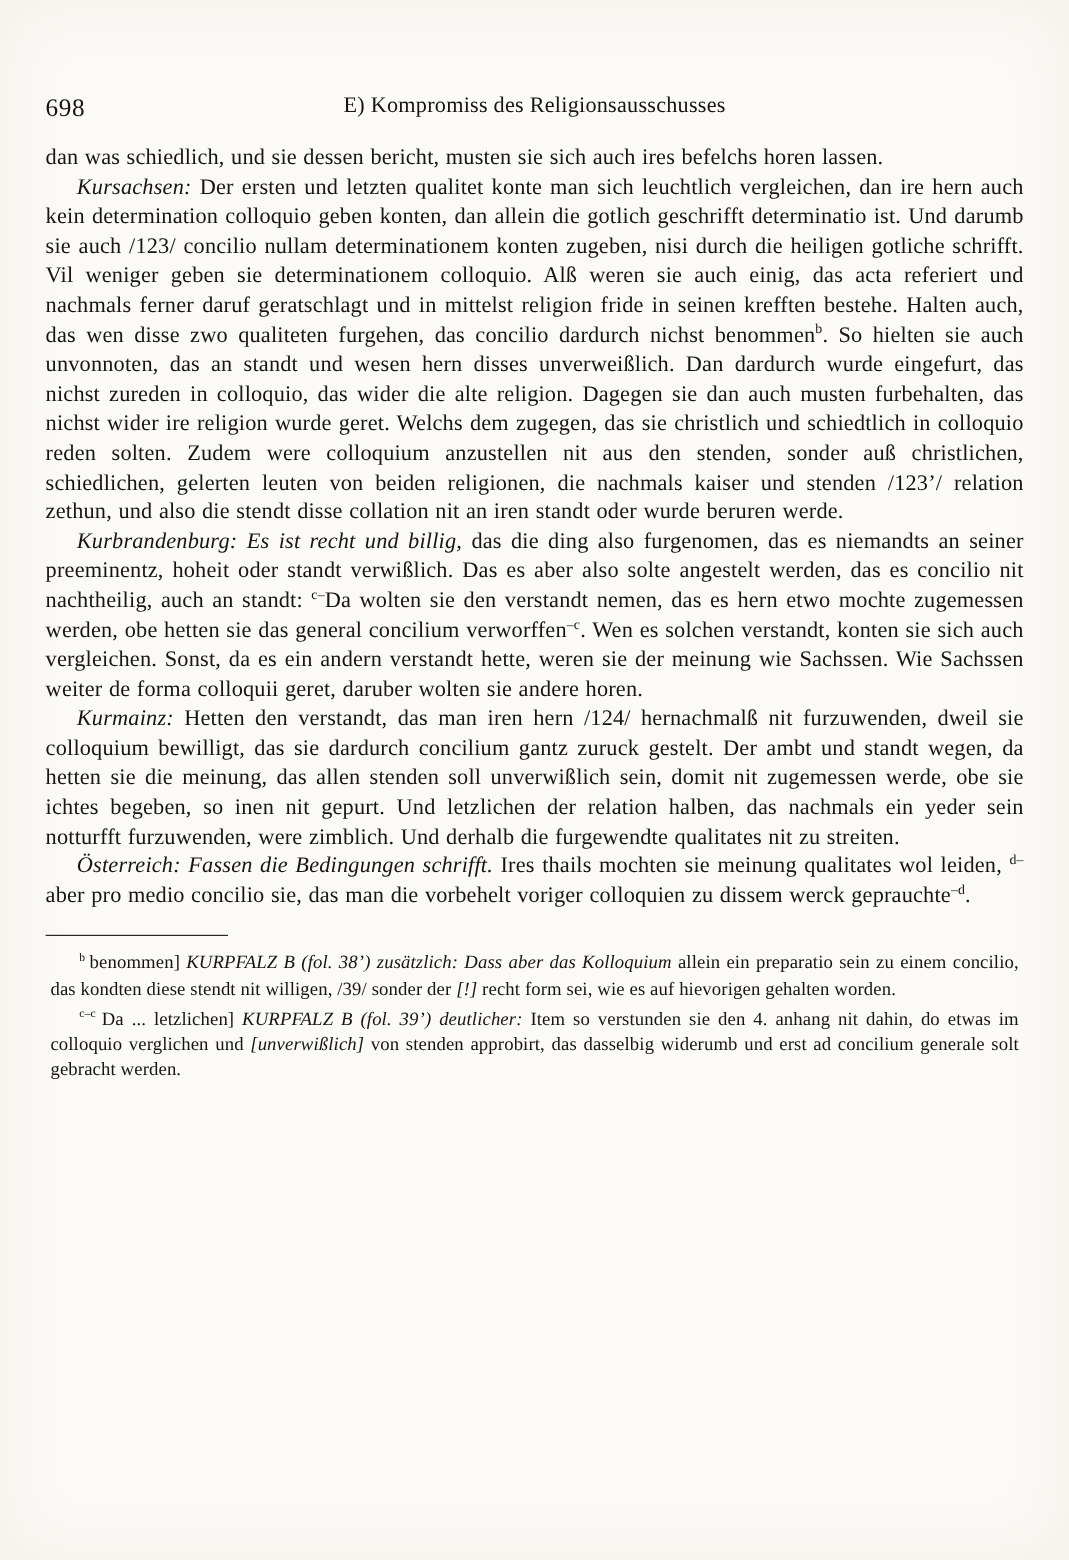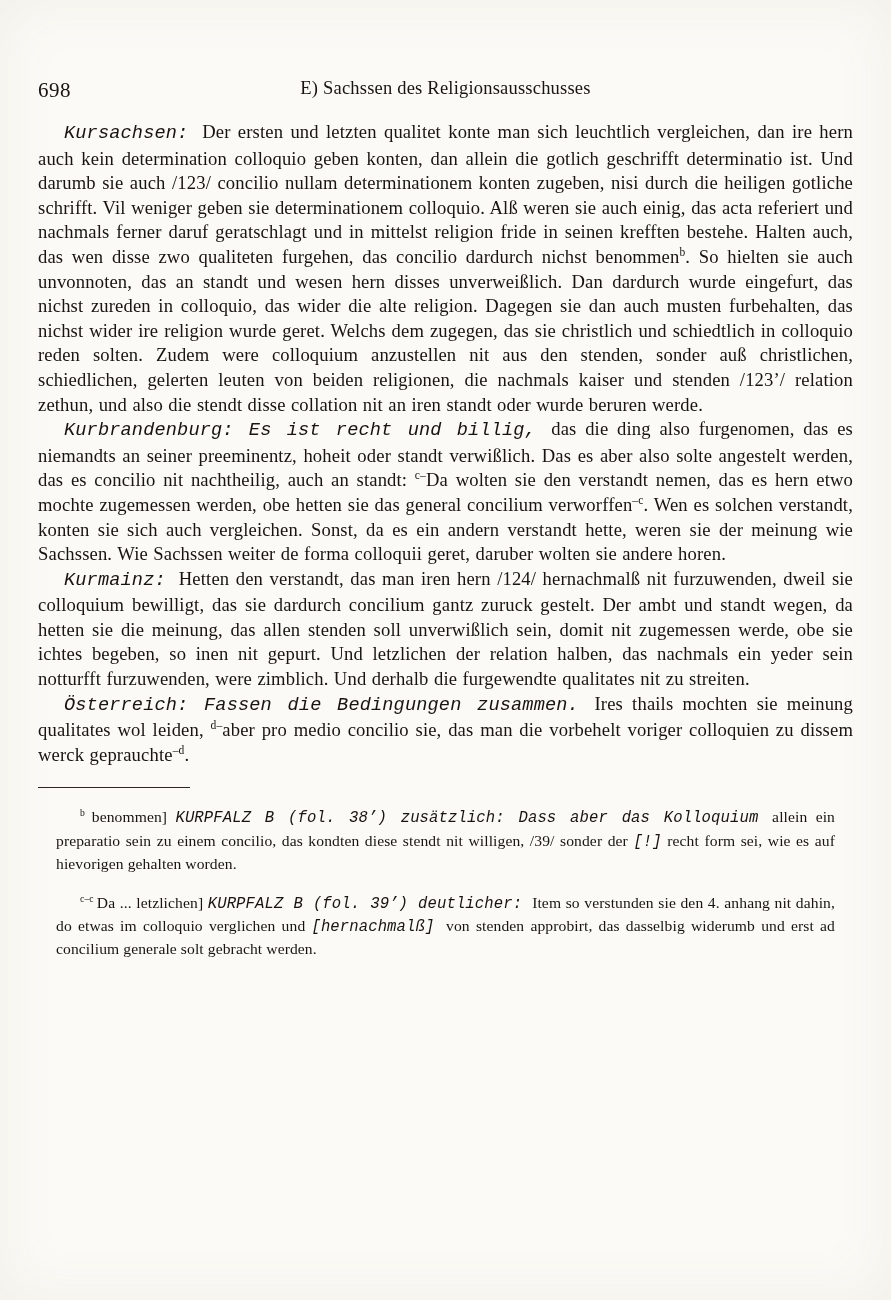--- a/index.html
+++ b/index.html
@@ -52,54 +52,54 @@
   .body-text p.indent {
     text-indent: 26px;
   }
   sup {
     font-size: 0.62em;
     line-height: 0;
     vertical-align: super;
   }
   .it {
     font-style: italic;
-    font-family: Liberation Mono, monospace;
   }
   .footnote-rule {
     width: 152px;
     height: 0;
     border-top: 1.6px solid #2a2620;
     margin: 20px 0 12px 0;
   }
   .footnotes p {
-    margin: 18px;
+    margin: 4px;
     font-size: 15.6px;
     line-height: 21.2px;
     text-align: justify;
     text-indent: 24px;
     letter-spacing: 0.1px;
   }
 </style>
 </head>
 <body>
 
 <div class="page">
 
   <header class="page-header">
     <span class="page-number">698</span>
-    <span class="running-title">E) Sachssen des Religionsausschusses</span>
+    <span class="running-title">E) Kompromiss des Religionsausschusses</span>
   </header>
 
   <main class="body-text">
+      <p><span>dan was schiedlich, und sie dessen bericht, musten sie sich auch ires befelchs horen lassen.</span></p>
       <p class="indent"><span class="it">Kursachsen: </span><span>Der ersten und letzten qualitet konte man sich leuchtlich vergleichen, dan ire hern auch kein determination colloquio geben konten, dan allein die gotlich geschrifft determinatio ist. Und darumb sie auch /123/ concilio nullam determinationem konten zugeben, nisi durch die heiligen gotliche schrifft. Vil weniger geben sie determinationem colloquio. Alß weren sie auch einig, das acta referiert und nachmals ferner daruf geratschlagt und in mittelst religion fride in seinen krefften bestehe. Halten auch, das wen disse zwo qualiteten furgehen, das concilio dardurch nichst benommen</span><sup>b</sup><span>. So hielten sie auch unvonnoten, das an standt und wesen hern disses unverweißlich. Dan dardurch wurde eingefurt, das nichst zureden in colloquio, das wider die alte religion. Dagegen sie dan auch musten furbehalten, das nichst wider ire religion wurde geret. Welchs dem zugegen, das sie christlich und schiedtlich in colloquio reden solten. Zudem were colloquium anzustellen nit aus den stenden, sonder auß christlichen, schiedlichen, gelerten leuten von beiden religionen, die nachmals kaiser und stenden /123’/ relation zethun, und also die stendt disse collation nit an iren standt oder wurde beruren werde.</span></p>
       <p class="indent"><span class="it">Kurbrandenburg: Es ist recht und billig, </span><span>das die ding also furgenomen, das es niemandts an seiner preeminentz, hoheit oder standt verwißlich. Das es aber also solte angestelt werden, das es concilio nit nachtheilig, auch an standt: </span><sup>c–</sup><span>Da wolten sie den verstandt nemen, das es hern etwo mochte zugemessen werden, obe hetten sie das general concilium verworffen</span><sup>–c</sup><span>. Wen es solchen verstandt, konten sie sich auch vergleichen. Sonst, da es ein andern verstandt hette, weren sie der meinung wie Sachssen. Wie Sachssen weiter de forma colloquii geret, daruber wolten sie andere horen.</span></p>
       <p class="indent"><span class="it">Kurmainz: </span><span>Hetten den verstandt, das man iren hern /124/ hernachmalß nit furzuwenden, dweil sie colloquium bewilligt, das sie dardurch concilium gantz zuruck gestelt. Der ambt und standt wegen, da hetten sie die meinung, das allen stenden soll unverwißlich sein, domit nit zugemessen werde, obe sie ichtes begeben, so inen nit gepurt. Und letzlichen der relation halben, das nachmals ein yeder sein notturfft furzuwenden, were zimblich. Und derhalb die furgewendte qualitates nit zu streiten.</span></p>
-      <p class="indent"><span class="it">Österreich: Fassen die Bedingungen zusammen. </span><span>Ires thails mochten sie meinung qualitates wol leiden, </span><sup>d–</sup><span>aber pro medio concilio sie, das man die vorbehelt voriger colloquien zu dissem werck geprauchte</span><sup>–d</sup><span>.</span></p>
+      <p class="indent"><span class="it">Österreich: Fassen die Bedingungen schrifft. </span><span>Ires thails mochten sie meinung qualitates wol leiden, </span><sup>d–</sup><span>aber pro medio concilio sie, das man die vorbehelt voriger colloquien zu dissem werck geprauchte</span><sup>–d</sup><span>.</span></p>
     </main>
 
   <div class="footnote-rule"></div>
 
   <section class="footnotes">
       <p><sup>b </sup><span>benommen] </span><span class="it">KURPFALZ B (fol. 38’) zusätzlich: Dass aber das Kolloquium </span><span>allein ein preparatio sein zu einem concilio, das kondten diese stendt nit willigen, /39/ sonder der </span><span class="it">[!]</span><span> recht form sei, wie es auf hievorigen gehalten worden.</span></p>
-      <p><sup>c–c </sup><span>Da ... letzlichen] </span><span class="it">KURPFALZ B (fol. 39’) deutlicher: </span><span>Item so verstunden sie den 4. anhang nit dahin, do etwas im colloquio verglichen und </span><span class="it">[hernachmalß] </span><span>von stenden approbirt, das dasselbig widerumb und erst ad concilium generale solt gebracht werden.</span></p>
+      <p><sup>c–c </sup><span>Da ... letzlichen] </span><span class="it">KURPFALZ B (fol. 39’) deutlicher: </span><span>Item so verstunden sie den 4. anhang nit dahin, do etwas im colloquio verglichen und </span><span class="it">[unverwißlich] </span><span>von stenden approbirt, das dasselbig widerumb und erst ad concilium generale solt gebracht werden.</span></p>
     </section>
 
 </div>
 
 </body></html>

